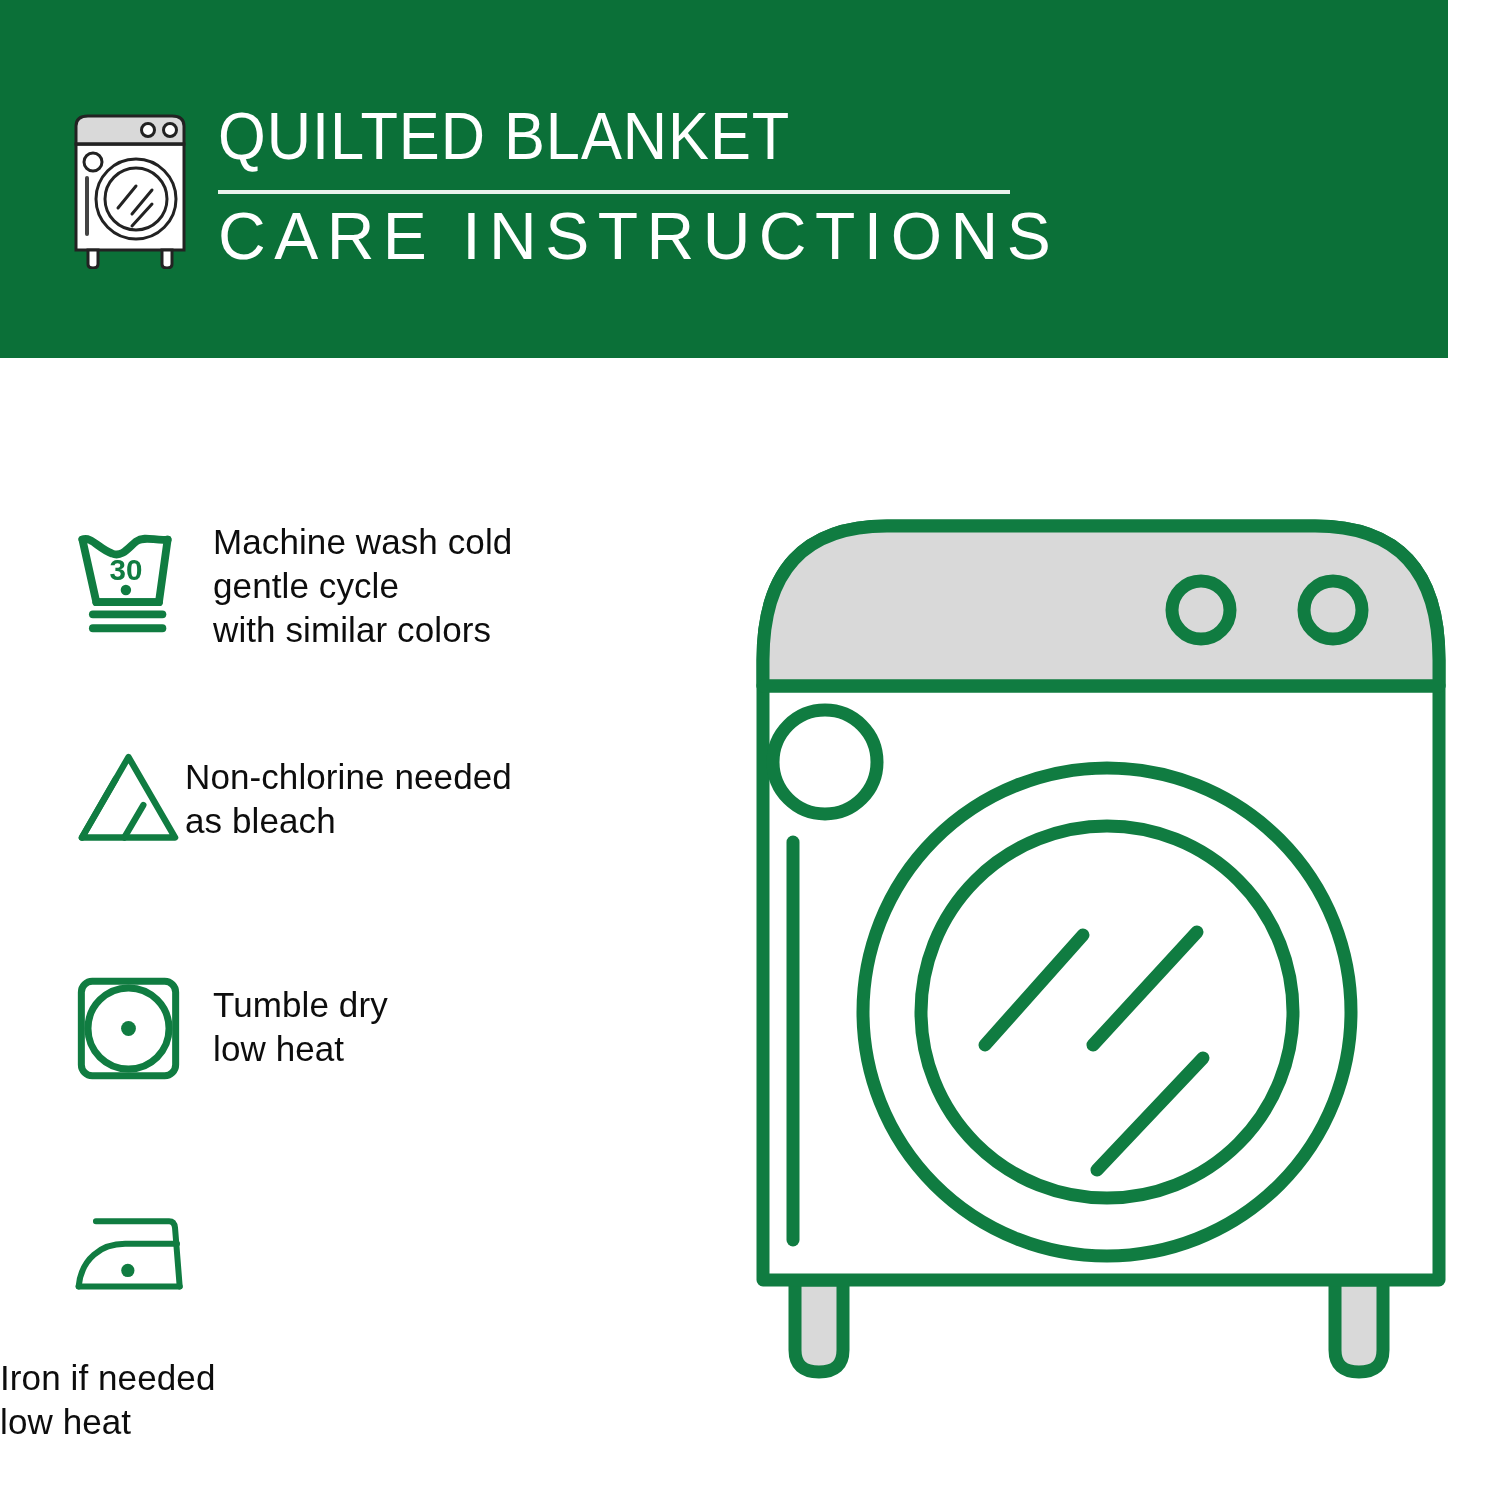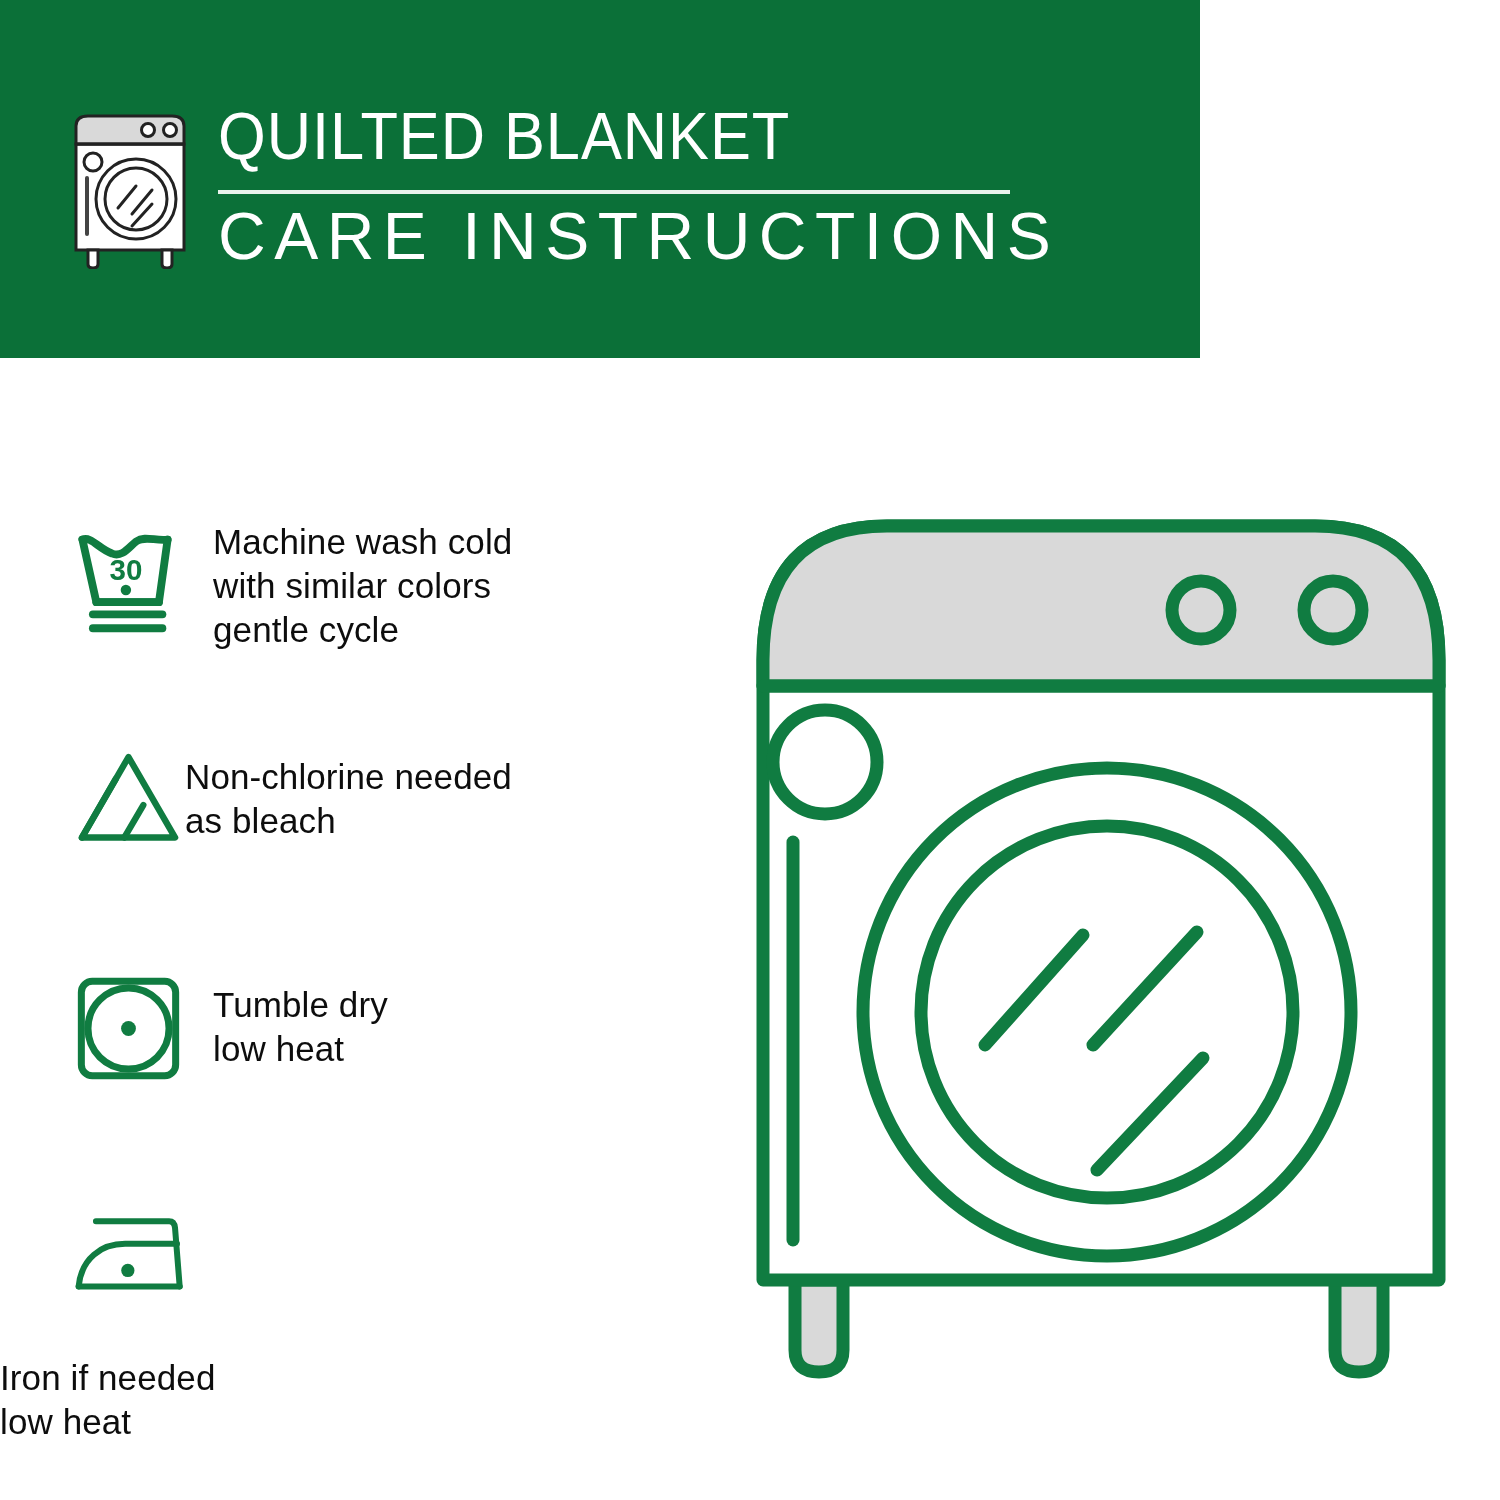--- a/index.html
+++ b/index.html
@@ -6,21 +6,21 @@
   html,body{ width:1500px; height:1500px; }
   body{
     font-family:"Liberation Sans", sans-serif;
     background:#ffffff;
     overflow:hidden;
   }
   #page{ position:relative; width:1500px; height:1500px; background:#ffffff; }
 
   
   #header{
-    position:absolute; left:0; top:0; width:1200px; height:358px;
+    position:absolute; left:0; top:0; width:1448px; height:358px;
     background:#0b7038;
   }
   #header-logo{
     position:absolute; left:60px; top:104px; width:140px; height:165px;
   }
   #header-titles{
     position:absolute; left:218px; top:100px; width:800px;
   }
   #title-main{
     font-size:66px; line-height:72px; color:#ffffff; font-weight:400;
@@ -123,22 +123,22 @@
 
             <line x1="24" y1="98" x2="104" y2="98"></line>
             <line x1="24" y1="114" x2="104" y2="114"></line>
           </g>
           <text x="62" y="58" text-anchor="middle" fill="#107c41" font-family="Liberation Sans, sans-serif" font-size="34" font-weight="bold">30</text>
           <circle cx="62" cy="70" r="6" fill="#107c41"></circle>
         </svg>
       </div>
       <div class="care-text">
         <div>Machine wash cold</div>
+        <div>gentle cycle</div>
         <div>with similar colors</div>
-        <div>gentle cycle</div>
       </div>
     </div>
 
     <div class="care-row" id="row-1">
       <div class="care-icon">
         <svg viewBox="0 0 160 140" width="160" height="140" aria-hidden="true">
           <g fill="none" stroke="#107c41" stroke-width="9" stroke-linecap="round" stroke-linejoin="round">
             <path d="M80 12 L146 126 L14 126 Z"></path>
             <line x1="62" y1="43" x2="14" y2="126"></line>
             <line x1="101" y1="80" x2="74" y2="126"></line>

